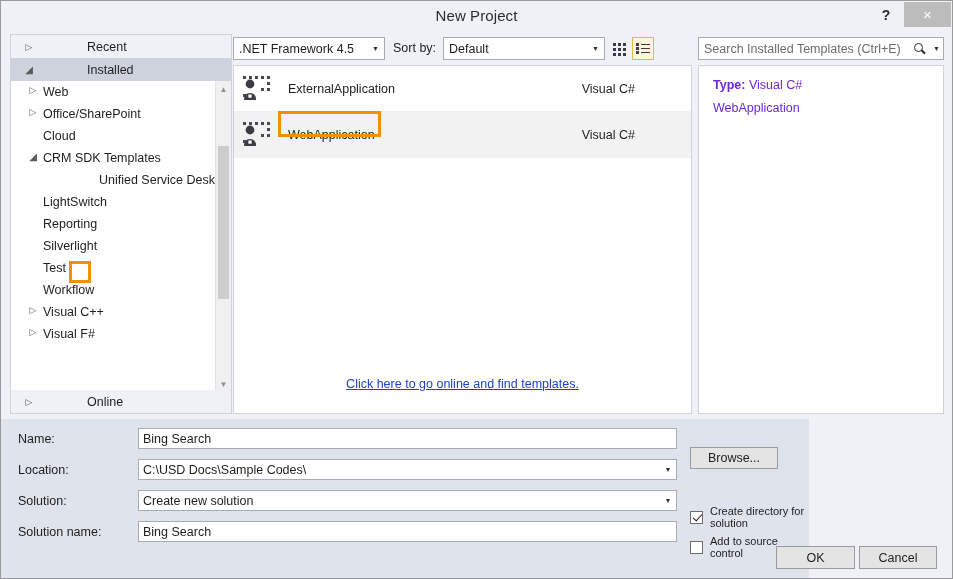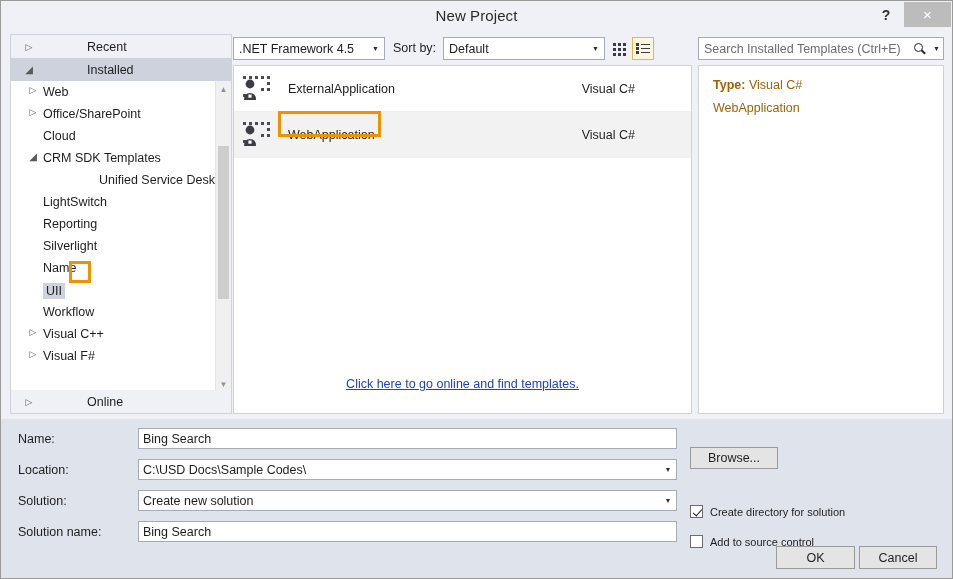--- a/index.html
+++ b/index.html
@@ -312,28 +312,28 @@
   
   .right-panel {
     position: absolute;
     left: 697px; top: 64px;
     width: 246px; height: 349px;
     background: #ffffff;
     border: 1px solid #cdd2dd;
     box-sizing: border-box;
     padding: 12px 14px;
   }
-  .detail-line { font-size: 12.5px; color: #a16207; margin-bottom: 9px; }
+  .detail-line { font-size: 12.5px; color: #6d28d9; margin-bottom: 9px; }
   .detail-line b { font-weight: bold; }
 
   
   .form-area {
     position: absolute;
     left: 0; top: 418px;
-    width: 951px; height: 159px;
+    width: 808px; height: 159px;
     background: #dfe3ec;
   }
   .form-label {
     position: absolute;
     left: 17px;
     font-size: 12.5px;
     color: #1e1e1e;
   }
   .field {
     position: absolute;
@@ -464,25 +464,21 @@
           <div class="tree-item indent1">
             <span class="arrow blank"></span>
             <span class="lbl">Reporting</span>
           </div>
           <div class="tree-item indent1">
             <span class="arrow blank"></span>
             <span class="lbl">Silverlight</span>
           </div>
           <div class="tree-item indent1">
             <span class="arrow blank"></span>
-            <span class="lbl">Name</span>
-          </div>
-          <div class="tree-item indent1 selected">
-            <span class="arrow blank"></span>
-            <span class="lbl">UII</span>
+            <span class="lbl">Test</span>
           </div>
           <div class="tree-item indent1">
             <span class="arrow blank"></span>
             <span class="lbl">Workflow</span>
           </div>
           <div class="tree-item indent1">
             <span class="arrow collapsed"></span>
             <span class="lbl">Visual C++</span>
           </div>
           <div class="tree-item indent1">

